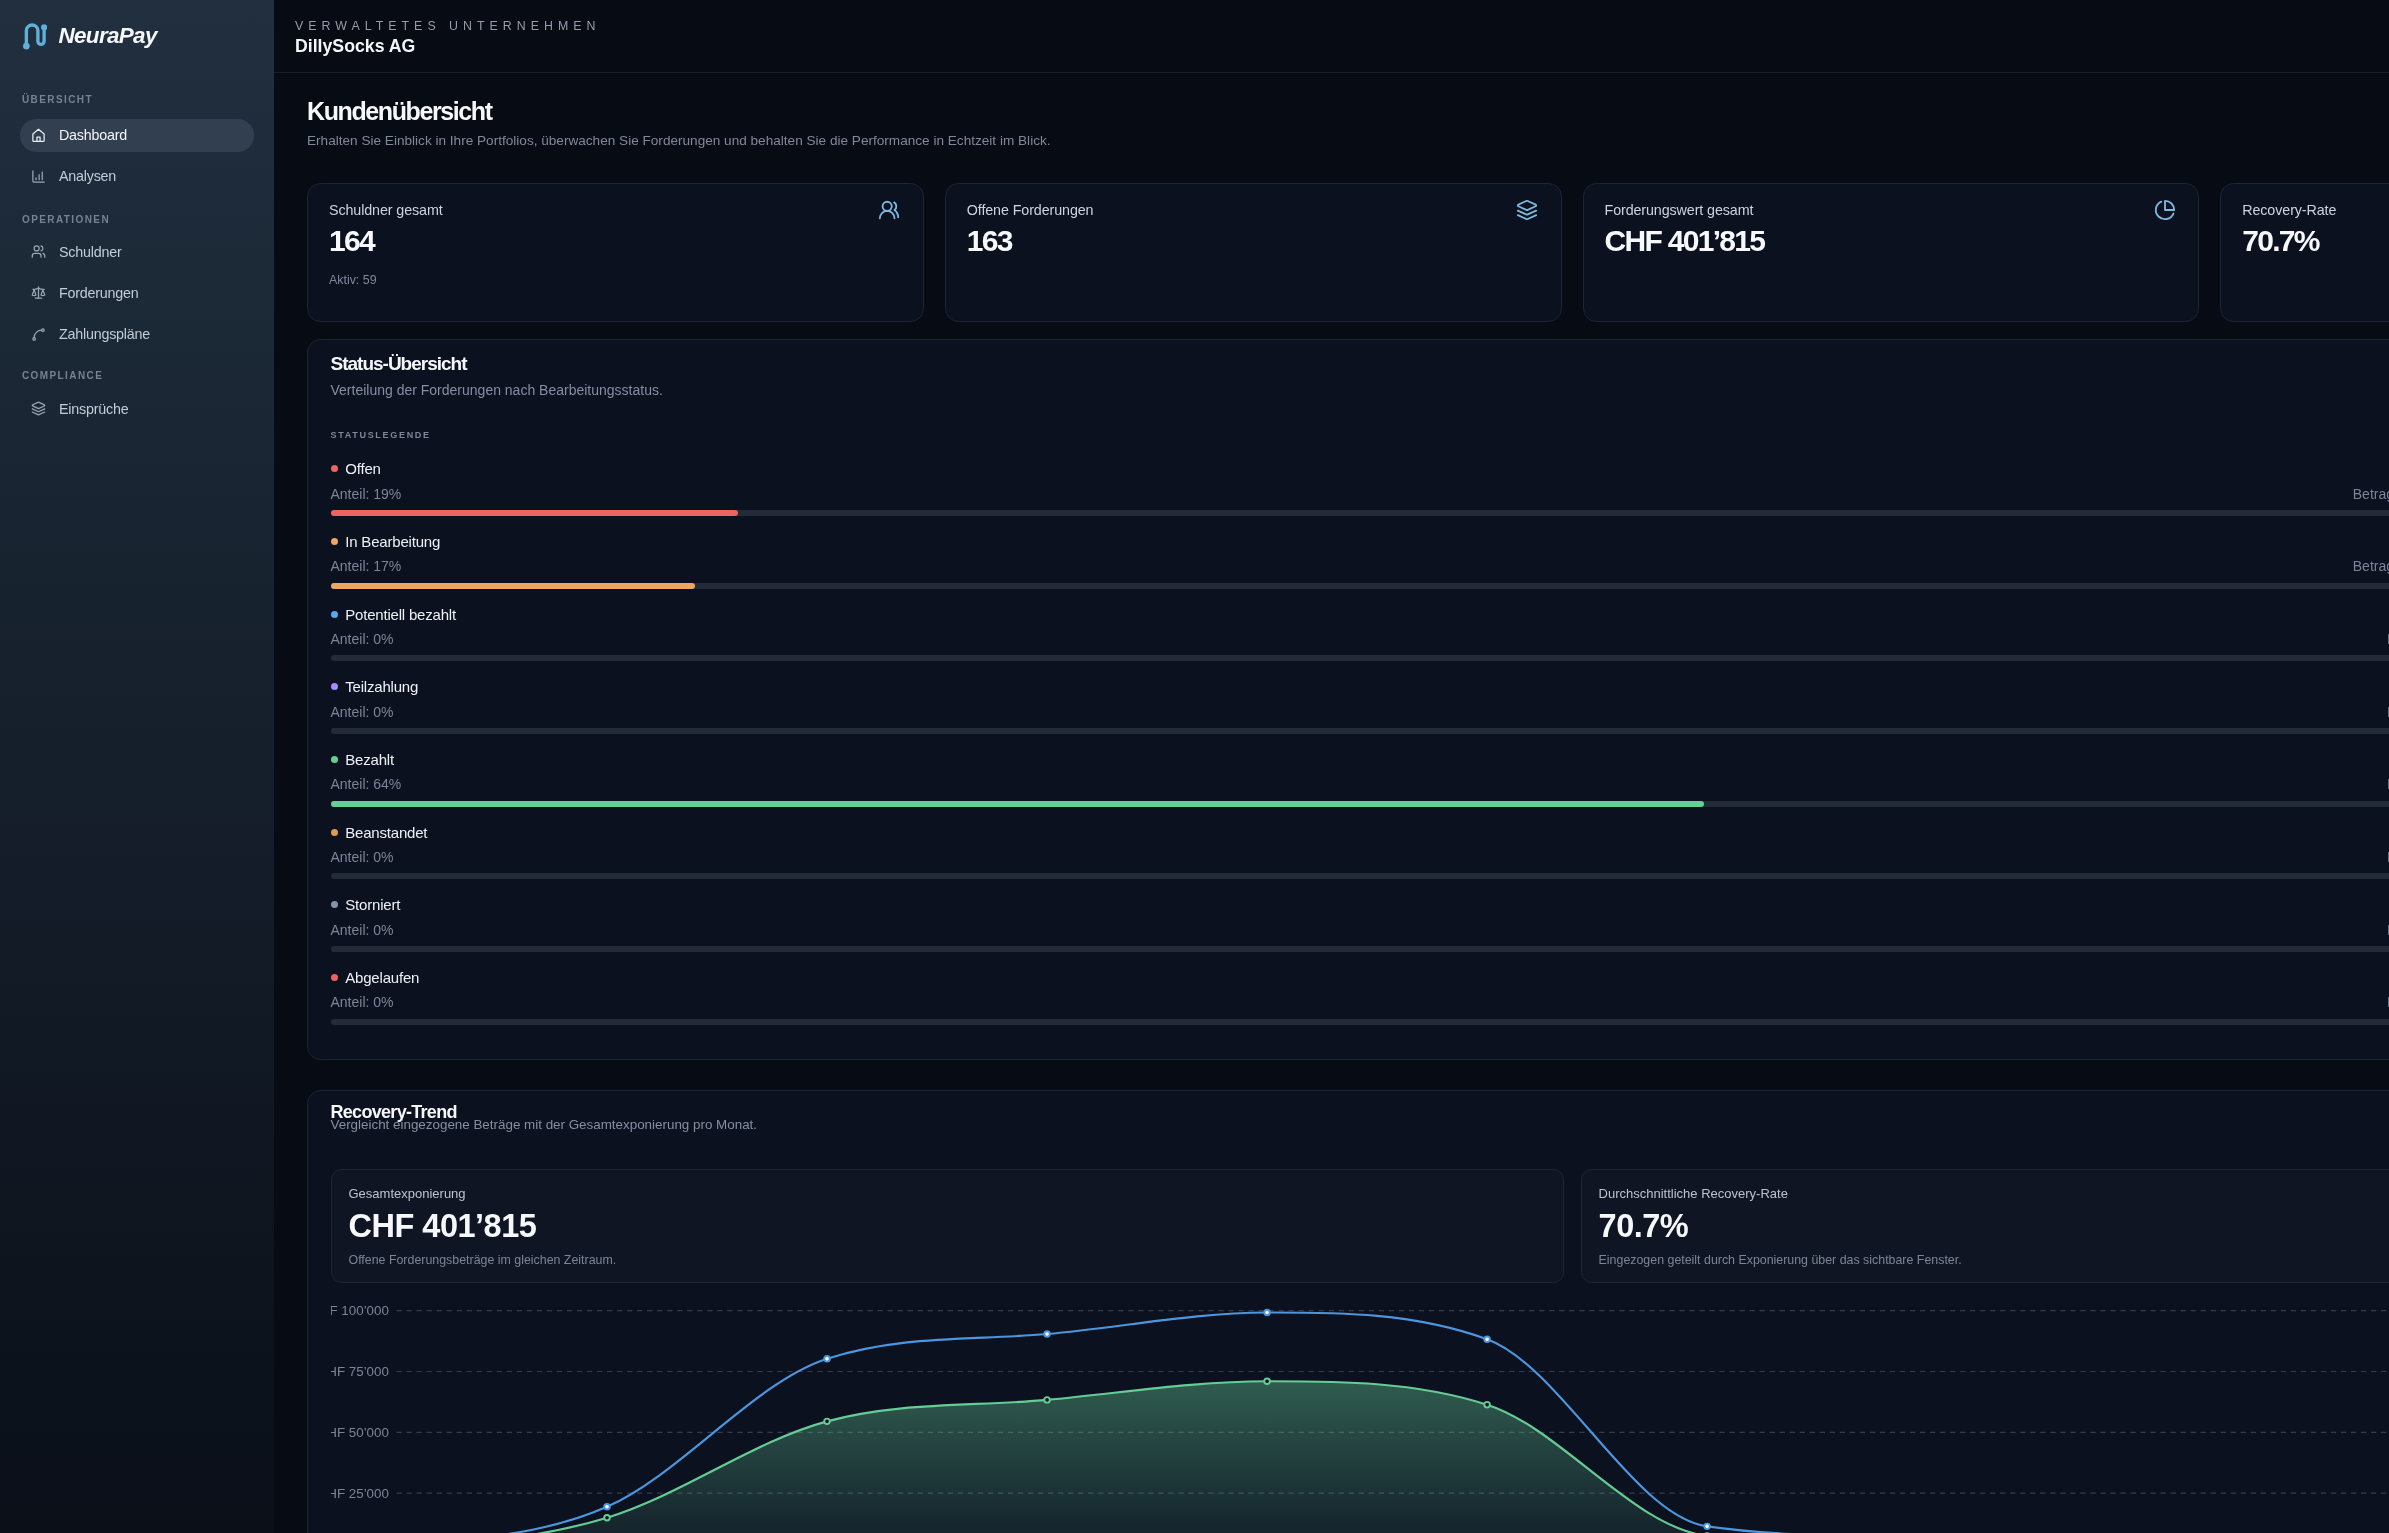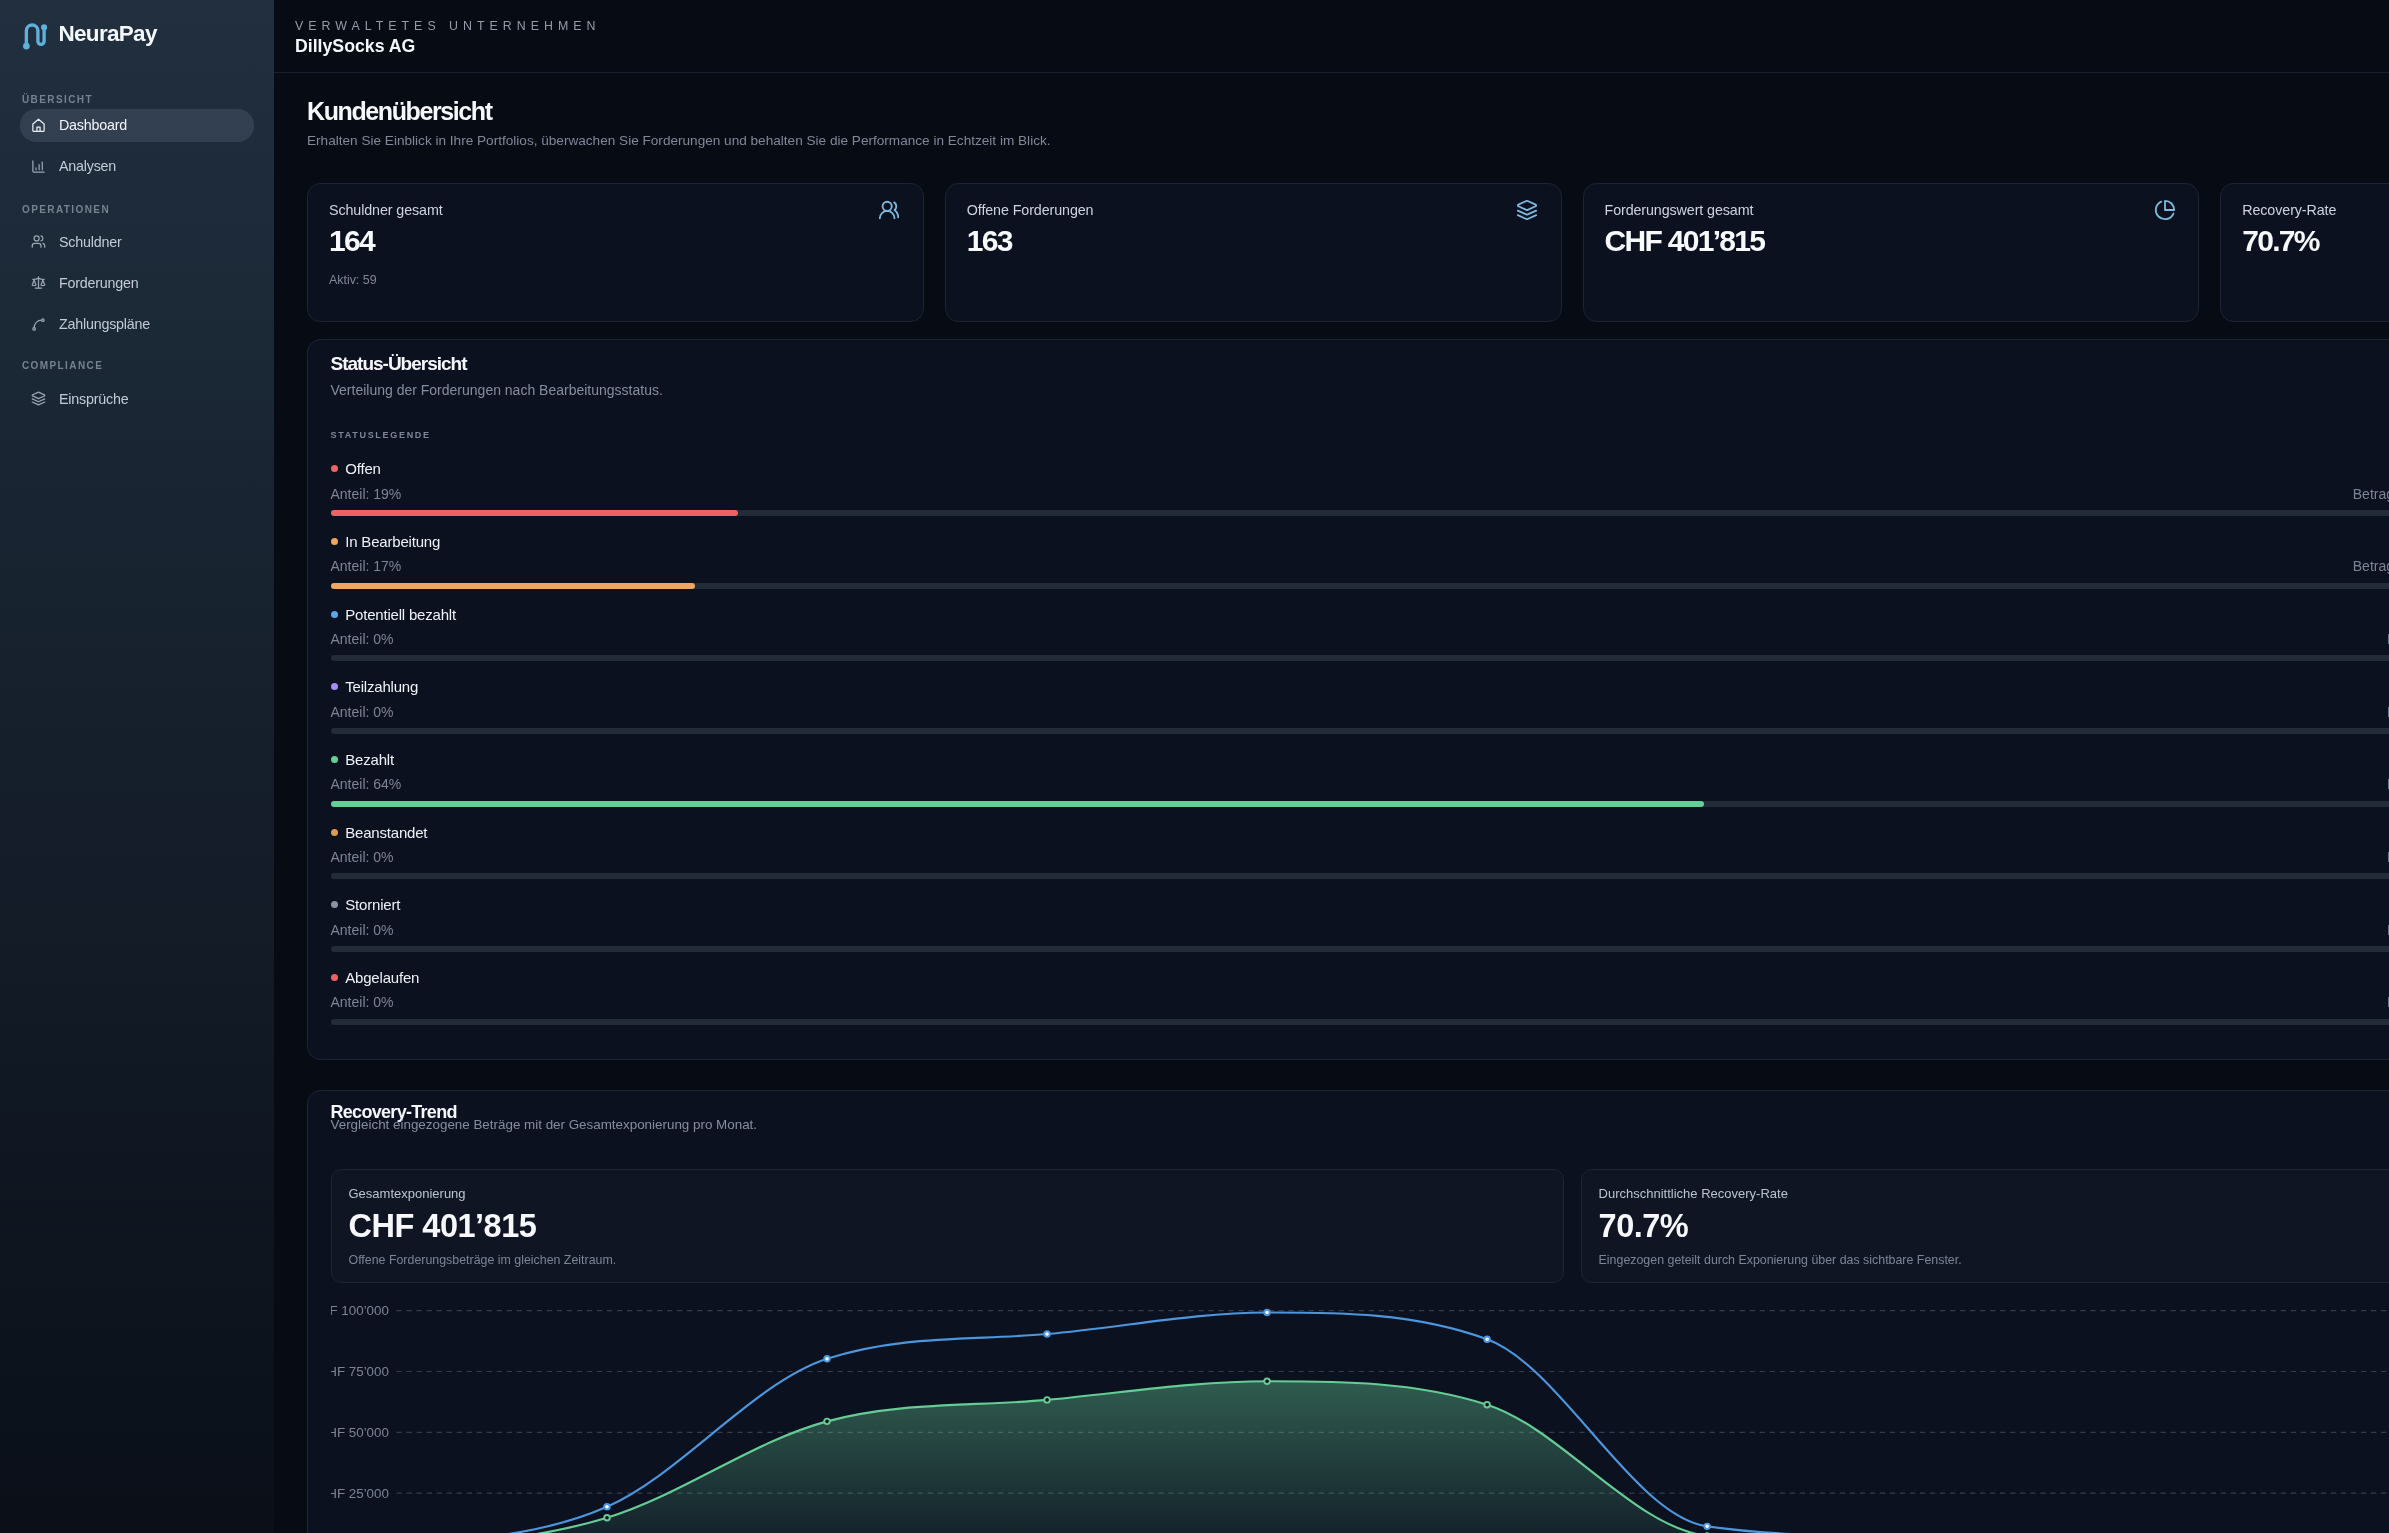--- a/index.html
+++ b/index.html
@@ -2,21 +2,21 @@
 <html lang="de" style="font-size:7.6px"><head>
 <meta charset="utf-8">
 <title>NeuraPay</title>
 <style>
 * { margin:0; padding:0; box-sizing:border-box; }
 html,body { width:2875px; height:1533px; overflow:hidden; }
 body { background:#070b14; font-family:"Liberation Sans", sans-serif; color:#e8ecf3; position:relative; }
 
 .sidebar { position:absolute; left:0; top:0; width:274px; height:1533px;
   background:linear-gradient(180deg,#212f3f 0%,#1b2836 22%,#141d29 55%,#0a0f18 100%); }
-.logo { display:flex; align-items:flex-start; gap:11.5px; padding:21px 0 0 23px; }
+.logo { display:flex; align-items:center; gap:11.5px; padding:21px 0 0 23px;font-style:italic; }
 .logo svg { width:24px; height:30px; }
 .logo .word { font-size:22.5px; font-weight:700; color:#f5f8fb; letter-spacing:-0.7px; }
 .seclabel { color:#76828f; font-size:10px; font-weight:700; letter-spacing:1.4px; margin:0 0 0 22px; }
 .nav { list-style:none; padding:0 20px; }
 .navitem { display:flex; align-items:center; gap:13.4px; height:32.5px; border-radius:16.2px; padding:0 10.5px;
   color:#c3ccd6; font-size:14.3px; letter-spacing:-0.2px; margin-bottom:8.6px; }
 .navitem svg { width:15px; height:15px; flex:none; }
 .navitem.active { background:rgba(148,163,184,0.17); color:#f2f5f9; }
 
 .main { position:absolute; left:274px; top:0; right:0; }
@@ -50,21 +50,21 @@
 <div class="sidebar">
   <div class="logo">
     <svg viewBox="0 0 50 62" fill="none">
       <path d="M7 52 V20 A12 12 0 0 1 31 20 V42 A6.5 6.5 0 0 0 44 42 V17" stroke="#5fb0da" stroke-width="7" stroke-linecap="round" fill="none"></path>
       <circle cx="7" cy="52" r="7" fill="#5fb0da"></circle>
       <circle cx="44" cy="13" r="6.5" fill="#5fb0da"></circle>
     </svg>
     <span class="word">NeuraPay</span>
   </div>
   <div class="seclabel" style="margin-top:43px;">ÜBERSICHT</div>
-  <ul class="nav" style="margin-top:4px;">
+  <ul class="nav" style="margin-top:14px;">
     <li class="navitem active">
       <svg viewBox="0 0 24 24" fill="none" stroke="#e8edf3" stroke-width="2" stroke-linecap="round" stroke-linejoin="round">
           <path d="m3 9.5 9-7.5 9 7.5V20a1.5 1.5 0 0 1-1.5 1.5h-15A1.5 1.5 0 0 1 3 20Z"></path>
           <path d="M9.5 21.5v-7h5v7"></path>
         </svg>
       <span>Dashboard</span>
       </li>
     <li class="navitem">
       <svg viewBox="0 0 24 24" fill="none" stroke="#9aa5b2" stroke-width="2" stroke-linecap="round" stroke-linejoin="round">
           <path d="M3 3v16a2 2 0 0 0 2 2h16"></path>

